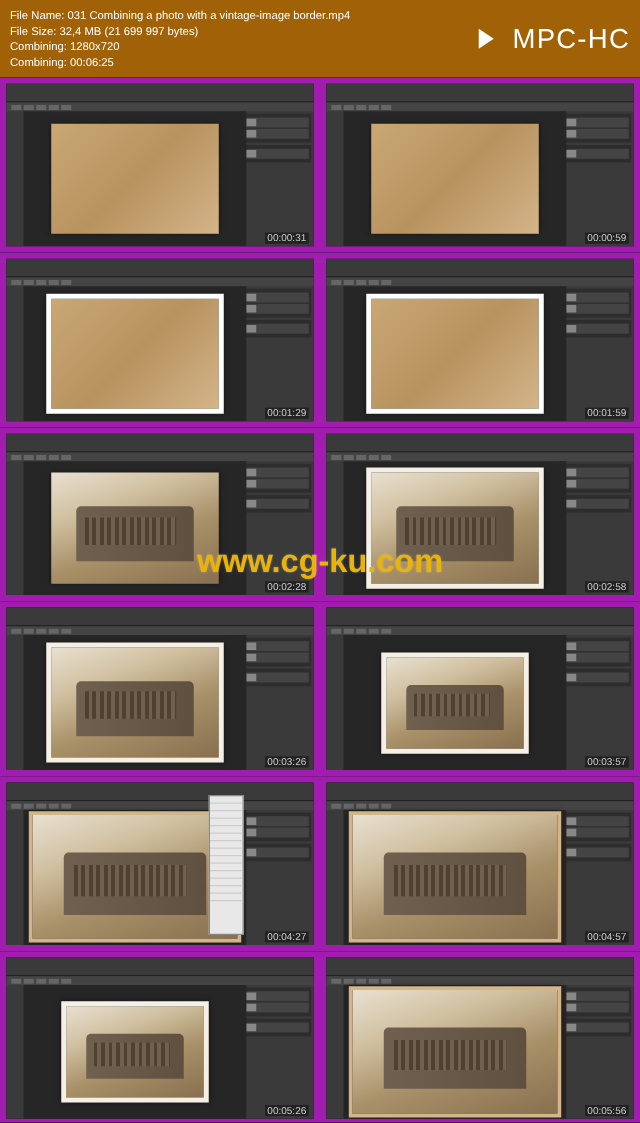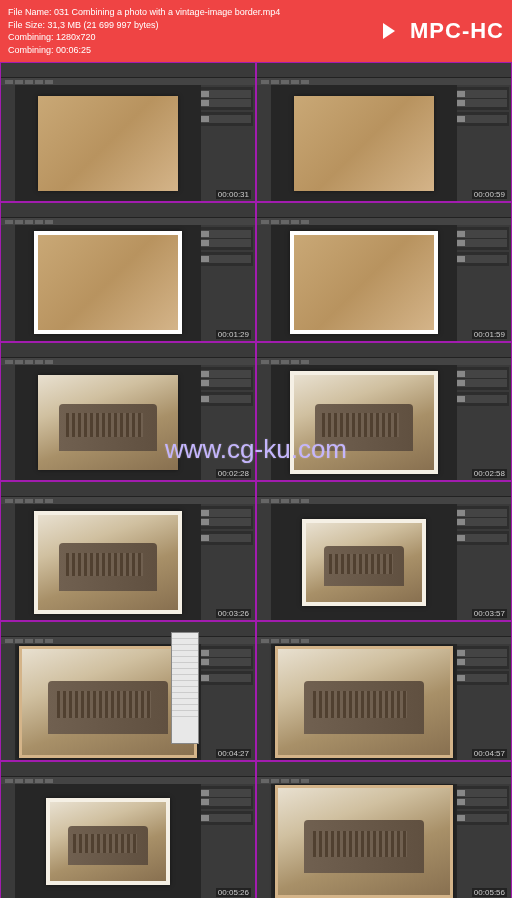--- a/index.html
+++ b/index.html
@@ -1,53 +1,53 @@
 <!DOCTYPE html>
 <html><head>
 <meta charset="utf-8">
 <style>
 body{margin:0;padding:0;background:#000;font-family:Arial,sans-serif;font-size:9px;color:#ddd;width:512px;height:898px;position:relative;overflow:hidden}
-.header{background:#ef4444;padding:6px 8px;display:flex;justify-content:space-between;}
+.header{background:#a16207;padding:6px 8px;display:flex;justify-content:space-between;}
 .header-left{font-size:9px;line-height:1.4;color:#fff}
-.header-right{font-size:22px;font-weight:bold;color:#fff;letter-spacing:1px;display:flex;align-items:center;gap:15px}
+.header-right{font-size:22px;font-weight:normal;color:#fff;letter-spacing:1px;display:flex;align-items:center;gap:15px}
 .play-tri{width:0;height:0;border-left:12px solid #fff;border-top:8px solid transparent;border-bottom:8px solid transparent;display:inline-block}
 .grid{display:grid;grid-template-columns:1fr 1fr;grid-template-rows:repeat(6,1fr);height:838px}
-.cell{position:relative;background:#0f172a;border:1px solid #a21caf;overflow:hidden}
+.cell{position:relative;background:#0f172a;border:5px solid #a21caf;overflow:hidden}
 .ps-ui{width:100%;height:100%;position:relative;background:#333}
 .ps-top{height:14px;background:#3a3a3a;border-bottom:1px solid #222}
 .ps-menu{height:8px;background:#444;display:flex;gap:2px;padding:0 4px;align-items:center}
 .ps-menu span{width:8px;height:4px;background:#666;display:block}
 .ps-side{position:absolute;left:0;top:22px;width:14px;bottom:0;background:#3a3a3a;border-right:1px solid #222}
 .ps-right{position:absolute;right:0;top:22px;width:54px;bottom:0;background:#3a3a3a;border-left:1px solid #222;padding:2px}
 .ps-panel{background:#2d2d2d;margin-bottom:2px;padding:2px}
 .ps-layer{height:8px;background:#444;margin:1px 0;display:flex;align-items:center;gap:1px}
 .ps-layer-thumb{width:8px;height:6px;background:#888}
 .ps-canvas{position:absolute;left:14px;right:54px;top:22px;bottom:0;background:#262626;display:flex;align-items:center;justify-content:center}
 .img-paper{width:75%;height:82%;background:linear-gradient(135deg,#c9a876,#b8935f,#d4b489);box-shadow:0 0 4px rgba(0,0,0,0.5)}
 .img-paper-border{width:75%;height:82%;background:linear-gradient(135deg,#c9a876,#b8935f,#d4b489);border:4px solid #fff;box-shadow:0 0 4px rgba(0,0,0,0.5)}
 .img-bus{width:75%;height:82%;background:linear-gradient(160deg,#e8e0d0 0%,#d0c0a0 30%,#a89068 60%,#887050 100%);position:relative;box-shadow:0 0 4px rgba(0,0,0,0.5)}
 .img-bus::before{content:'';position:absolute;left:15%;top:30%;width:70%;height:50%;background:linear-gradient(90deg,#706050,#605040);border-radius:4px 4px 0 0}
 .img-bus::after{content:'';position:absolute;left:20%;top:40%;width:55%;height:25%;background:repeating-linear-gradient(90deg,#504030 0 3px,#706050 3px 6px)}
 .img-bus-border{border:4px solid #f5f0e5}
 .img-bus-scallop{border:3px solid #d4b489}
 .img-bus-large{width:92%;height:92%}
 .timestamp{position:absolute;right:4px;bottom:2px;font-size:8px;color:#ccc;background:rgba(0,0,0,0.4);padding:0 2px}
-.watermark{position:absolute;left:50%;top:50%;transform:translate(-50%,-50%);font-size:26px;color:#c4b5fd;font-weight:normal;z-index:100;text-shadow:0 0 2px rgba(255,255,255,0.3);pointer-events:none;white-space:nowrap}
+.watermark{position:absolute;left:50%;top:50%;transform:translate(-50%,-50%);font-size:26px;color:#eab308;font-weight:bold;z-index:100;text-shadow:0 0 2px rgba(255,255,255,0.3);pointer-events:none;white-space:nowrap}
 .dd-menu{position:absolute;right:56px;top:10px;width:26px;height:110px;background:#e8e8e8;border:1px solid #888;z-index:5}
 .dd-menu div{height:5px;border-bottom:1px solid #ccc}
 </style>
 </head>
 <body>
 
 <div class="header">
   <div class="header-left">
     <span>File Name:</span>
     <span>031 Combining a photo with a vintage-image border.mp4</span><br>
     <span>File Size:</span>
-    <span>31,3 MB (21 699 997 bytes)</span><br>
+    <span>32,4 MB (21 699 997 bytes)</span><br>
     <span>Combining:</span>
     <span>1280x720</span><br>
     <span>Combining:</span>
     <span>00:06:25</span>
   </div>
   <div class="header-right">
     <span class="play-tri"></span>
     <span>MPC-HC</span>
   </div>
 </div>

